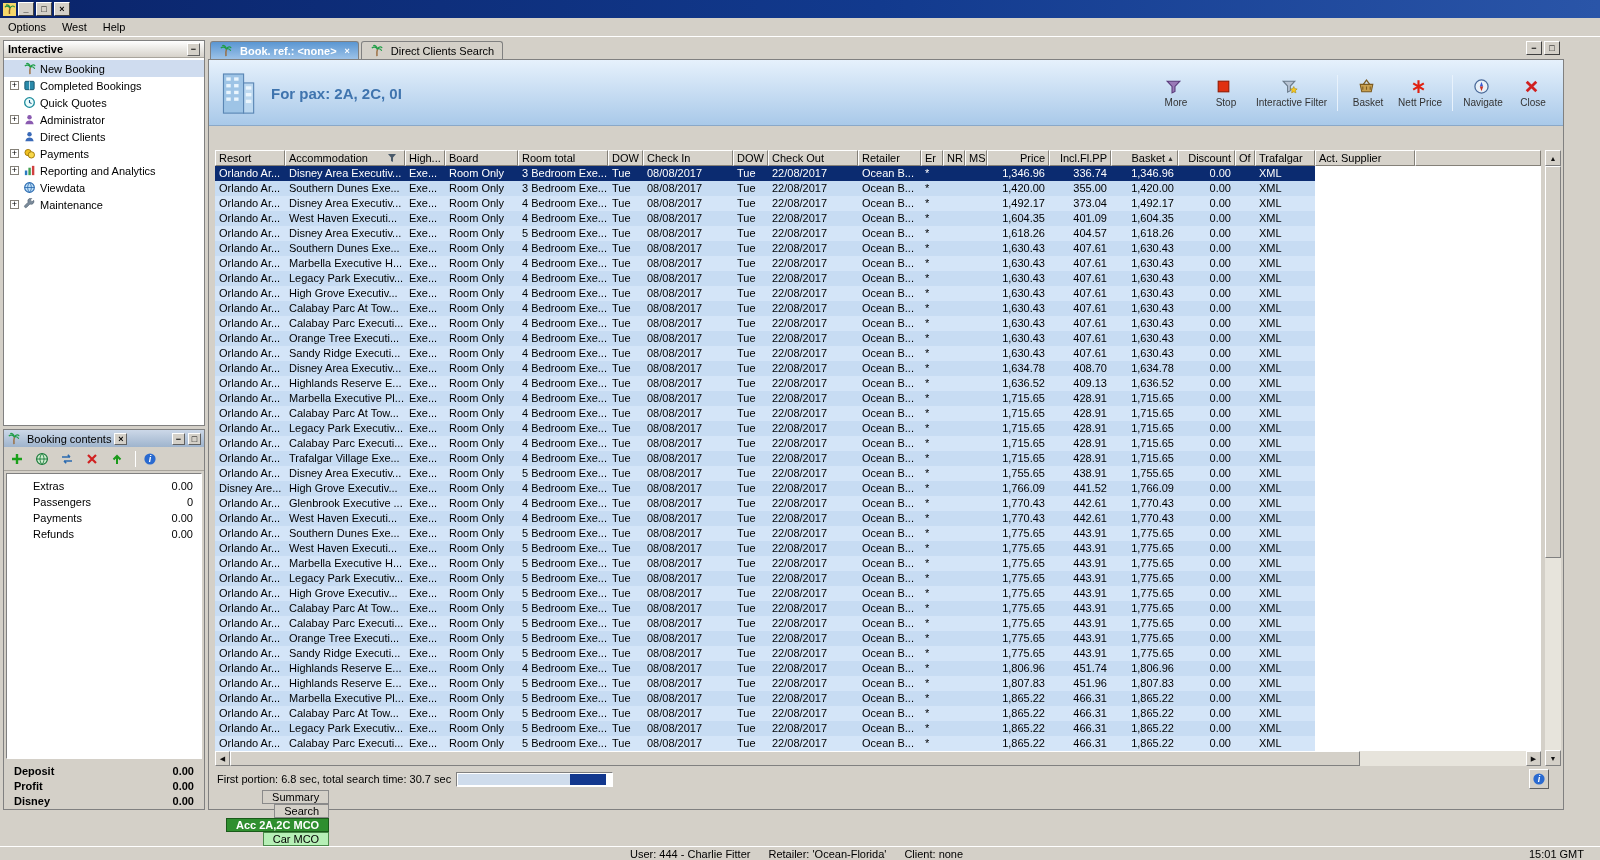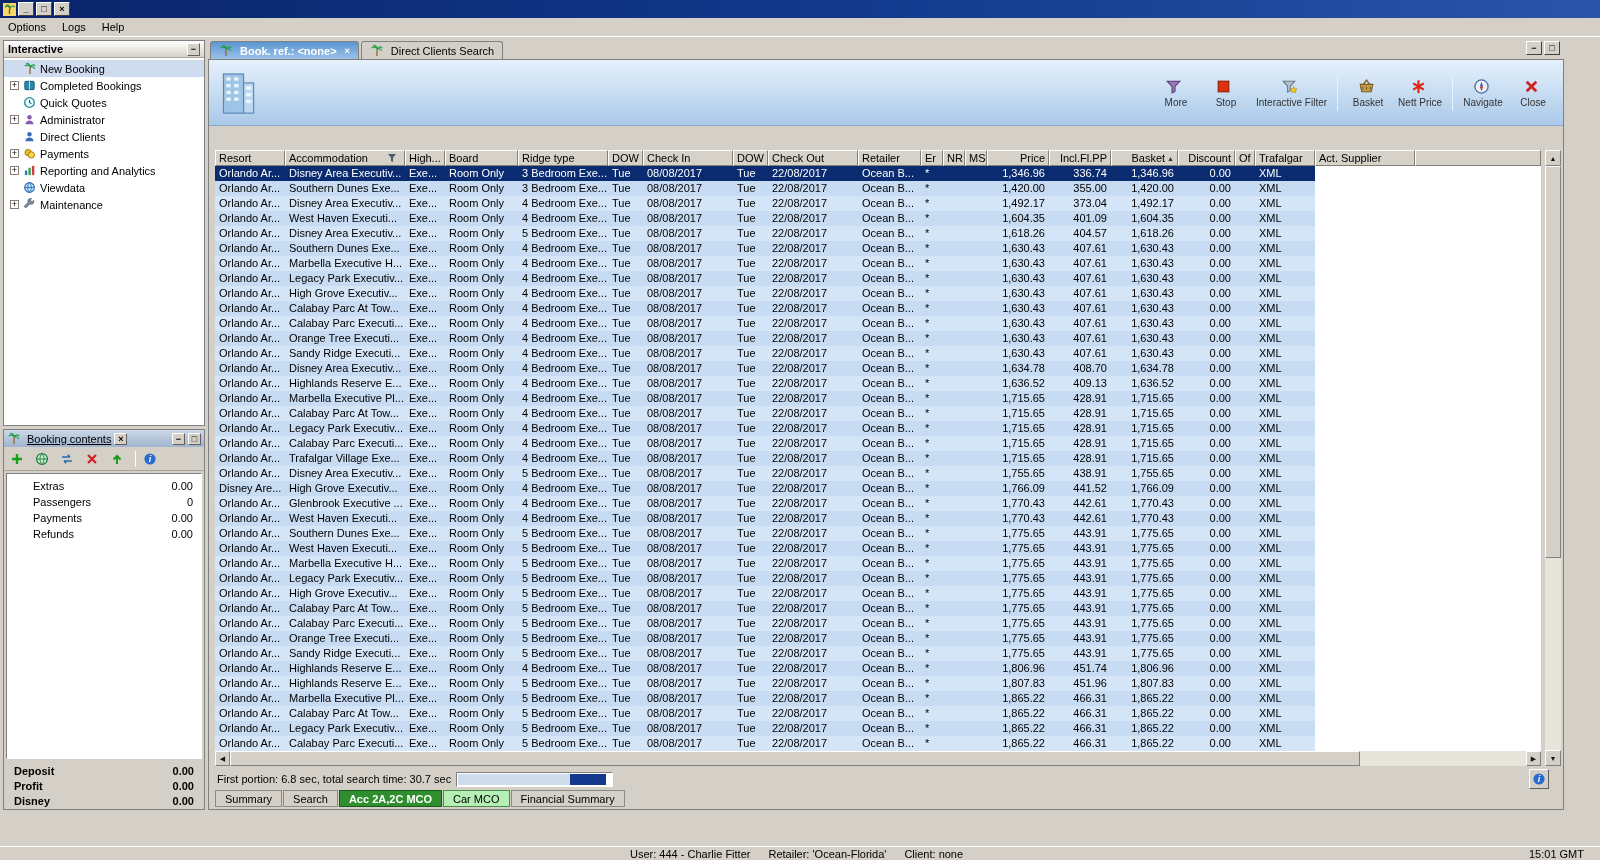--- a/index.html
+++ b/index.html
@@ -24,21 +24,21 @@
     font-size:9px;line-height:11px;text-align:center;font-weight:bold;}
   .treebody{position:absolute;left:0;top:17px;right:0;bottom:0;background:#fff;padding-top:2px;overflow:hidden;}
   .tree-item{height:17px;display:flex;align-items:center;padding-left:6px;white-space:nowrap;}
   .tree-item.sel{background:#cfdcef;}
   .expand-box{width:9px;height:9px;border:1px solid #848078;background:#fff;font-size:9px;line-height:7px;text-align:center;margin-right:4px;flex:0 0 9px;color:#000;}
   .ico{display:inline-flex;align-items:center;justify-content:center;margin-right:4px;}
   .tree-label{font-size:11px;}
 
   #booking-panel{left:3px;top:429px;width:202px;height:381px;}
   .bheader{height:17px;background:linear-gradient(#ccd8e8,#9fb4cd);display:flex;align-items:center;padding:0 3px;gap:3px;}
-  .bheader .btitle{font-size:11px;text-decoration:underline;}
+  .bheader .btitle{font-size:11px;}
   .bheader .sp{flex:1;}
   .xsm{width:13px;height:12px;font-size:9px;line-height:10px;text-align:center;background:#d4d0c8;border:1px solid;border-color:#fff #606060 #606060 #fff;font-weight:bold;}
   .btoolbar{height:24px;display:flex;align-items:center;gap:7px;padding:0 6px;background:#d4d0c8;border-bottom:1px solid #a8a49c;}
   .tbtn{width:18px;height:18px;display:flex;align-items:center;justify-content:center;}
   .tsep{width:1px;height:16px;background:#8a8a8a;border-right:1px solid #fff;}
   .blist{position:absolute;left:2px;top:43px;right:2px;bottom:50px;background:#fff;border:1px solid;border-color:#808080 #fff #fff #808080;padding-top:4px;}
   .brow{height:16px;display:flex;align-items:center;padding:0 8px 0 26px;}
   .brow .lab{flex:1;}
   .btotals{position:absolute;left:2px;bottom:2px;right:2px;height:46px;padding:2px 0;}
   .trow{height:15px;display:flex;align-items:center;padding:0 8px;font-weight:bold;}
@@ -94,21 +94,21 @@
   .hscroll .right{right:0;}
   .hthumb{position:absolute;left:15px;top:0;height:15px;width:1130px;background:#d4d0c8;border:1px solid;border-color:#fff #808080 #808080 #fff;}
 
   .statusrow{position:absolute;left:0;top:708px;right:0;height:22px;display:flex;align-items:center;}
   .statusrow .stext{margin-left:8px;white-space:nowrap;}
   .progress{position:absolute;left:247px;top:4px;width:157px;height:15px;background:#fff;border:1px solid;border-color:#808080 #fff #fff #808080;}
   .pfill-light{position:absolute;left:1px;top:1px;bottom:1px;width:73%;background:#cfdcec;}
   .pfill-dark{position:absolute;left:73%;top:1px;bottom:1px;width:23%;background:#13388e;}
   .infobtn{position:absolute;right:14px;top:1px;width:20px;height:20px;background:#d4d0c8;border:1px solid;border-color:#fff #606060 #606060 #fff;display:flex;align-items:center;justify-content:center;}
 
-  .btabs{position:absolute;left:6px;bottom:2px;height:18px;display:flex;align-items:flex-end;border-top:1px solid transparent;}
+  .btabs{position:absolute;left:6px;bottom:2px;height:18px;display:flex;align-items:flex-end;border-top:1px solid transparent;flex-direction:column;}
   .btab{height:17px;display:flex;align-items:center;padding:0 9px;background:#d4d0c8;border:1px solid #8a8a8a;margin-right:1px;white-space:nowrap;}
   .btab.green-dark{color:#fff;font-weight:bold;border-color:#1a5a1a;}
   .btab.green-light{border-color:#4a8a4a;}
 
   
   .sbar{position:absolute;left:0;top:846px;width:1600px;height:14px;background:#d4d0c8;border-top:1px solid #fff;
     display:flex;align-items:center;font-size:11px;}
   .sbar .f1{flex:1.15;}
   .sbar .f2{flex:1;}
   .sbar .seg{margin-right:18px;white-space:nowrap;}
@@ -122,21 +122,21 @@
         <rect x="0" y="0" width="13" height="13" fill="#f5d76a"></rect>
         <path d="M6.5 11C6.3 8.5 6.3 7 7 5" stroke="#8a5a2a" stroke-width="1.4" fill="none"></path>
         <path d="M7 5C5.5 3 3 2.6 2 4.2M7 5C6.6 2.4 4.4 1.4 3.2 2M7 5C8.5 2.4 11 2.6 11.6 4.2" stroke="#1e8e42" stroke-width="1.2" fill="none"></path>
       </svg></span>
   <span class="winbtn">_</span>
   <span class="winbtn">□</span>
   <span class="winbtn">×</span>
 </div>
 <div class="menubar" id="menubar">
     <div class="menu-item">Options</div>
-    <div class="menu-item">Logs</div>
+    <div class="menu-item">West</div>
     <div class="menu-item">Help</div>
   </div>
 
 <div class="panel" id="interactive-panel">
   <div class="iheader">
     <span>Interactive</span>
     <span class="sp"></span>
     <span class="smbtn">−</span>
   </div>
   <div class="treebody" id="tree">
@@ -370,20 +370,21 @@
               <rect x="13.5" y="18" width="4" height="3"></rect>
               <rect x="6.5" y="24" width="4" height="3"></rect>
               <rect x="13.5" y="24" width="4" height="3"></rect>
               <rect x="24" y="14" width="5" height="3"></rect>
               <rect x="24" y="20" width="5" height="3"></rect>
               <rect x="24" y="26" width="5" height="3"></rect>
             </g>
           </svg>
         </span>
       <div class="titles">
+        <div class="band-sub">For pax: 2A, 2C, 0I</div>
       </div>
       <div class="htoolbar" id="htoolbar">
           <div class="hbtn">
             <span class="ico">
               <svg width="17" height="17" viewBox="0 0 16 16">
                 <path d="M2 3h12l-4.6 5v4.6l-2.8 1.4V8z" fill="#9a7ab8" stroke="#5a3a7a"></path>
               </svg>
             </span>
             <span class="hlab">More</span>
           </div>
@@ -460,21 +461,21 @@
               </svg>
             </span>
           </div>
           <div class="gh" style="width: 40px;">
             <span>High...</span>
           </div>
           <div class="gh" style="width: 73px;">
             <span>Board</span>
           </div>
           <div class="gh" style="width: 90px;">
-            <span>Ridge type</span>
+            <span>Room total</span>
           </div>
           <div class="gh" style="width: 35px;">
             <span>DOW</span>
           </div>
           <div class="gh" style="width: 90px;">
             <span>Check In</span>
           </div>
           <div class="gh" style="width: 35px;">
             <span>DOW</span>
           </div>

